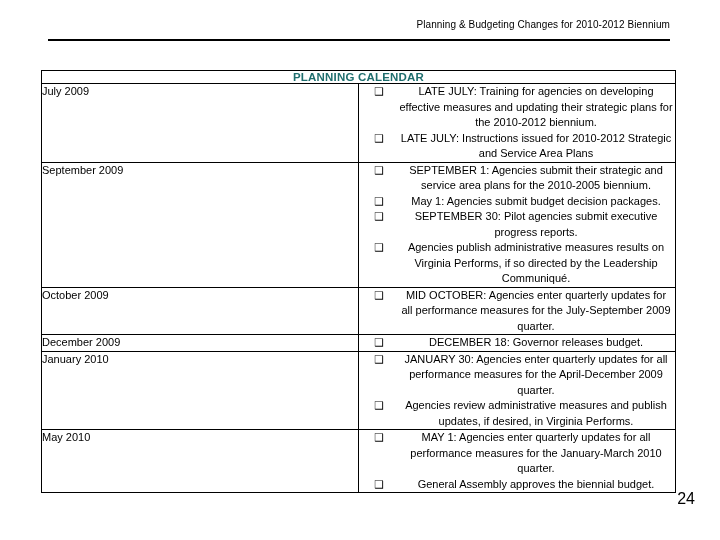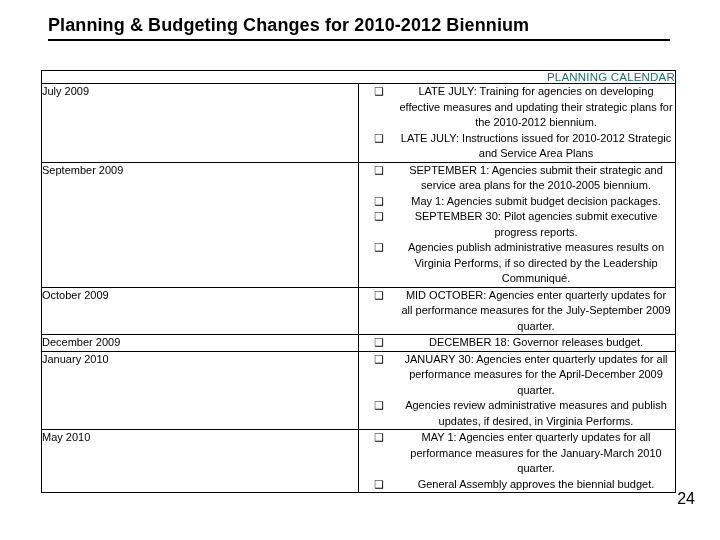--- a/index.html
+++ b/index.html
@@ -17,23 +17,23 @@
   }
 
   
   #title-block {
     position: absolute;
     left: 48px;
     top: 16px;
     width: 622px;
   }
   #slide-title {
-    font-size: 18px;
-    font-weight: bold;
-    text-align: left;
+    font-size: 10px;
+    font-weight: normal;
+    text-align: right;
     letter-spacing: 0.1px;
     line-height: 18px;
     white-space: nowrap;
   }
   #title-rule {
     margin-top: 5px;
     border-top: 2.5px solid #000000;
     width: 100%;
     height: 0;
   }
@@ -48,22 +48,22 @@
     table-layout: fixed;
     border: 1.2px solid #000000;
     font-size: 11px;
   }
   #calendar-table td, #calendar-table th {
     border: 1.2px solid #000000;
     vertical-align: top;
     padding: 0;
   }
   .hdr-cell {
-    text-align: right;
-    font-weight: normal;
+    text-align: center;
+    font-weight: bold;
     font-size: 11.5px;
     color: #1f6e6e;
     padding: 2px 0 2px 4px;
     letter-spacing: 0.2px;
   }
   .month-cell {
     width: 129px;
     padding: 2px 0 3px 4px;
     font-size: 11px;
     line-height: 15.5px;

